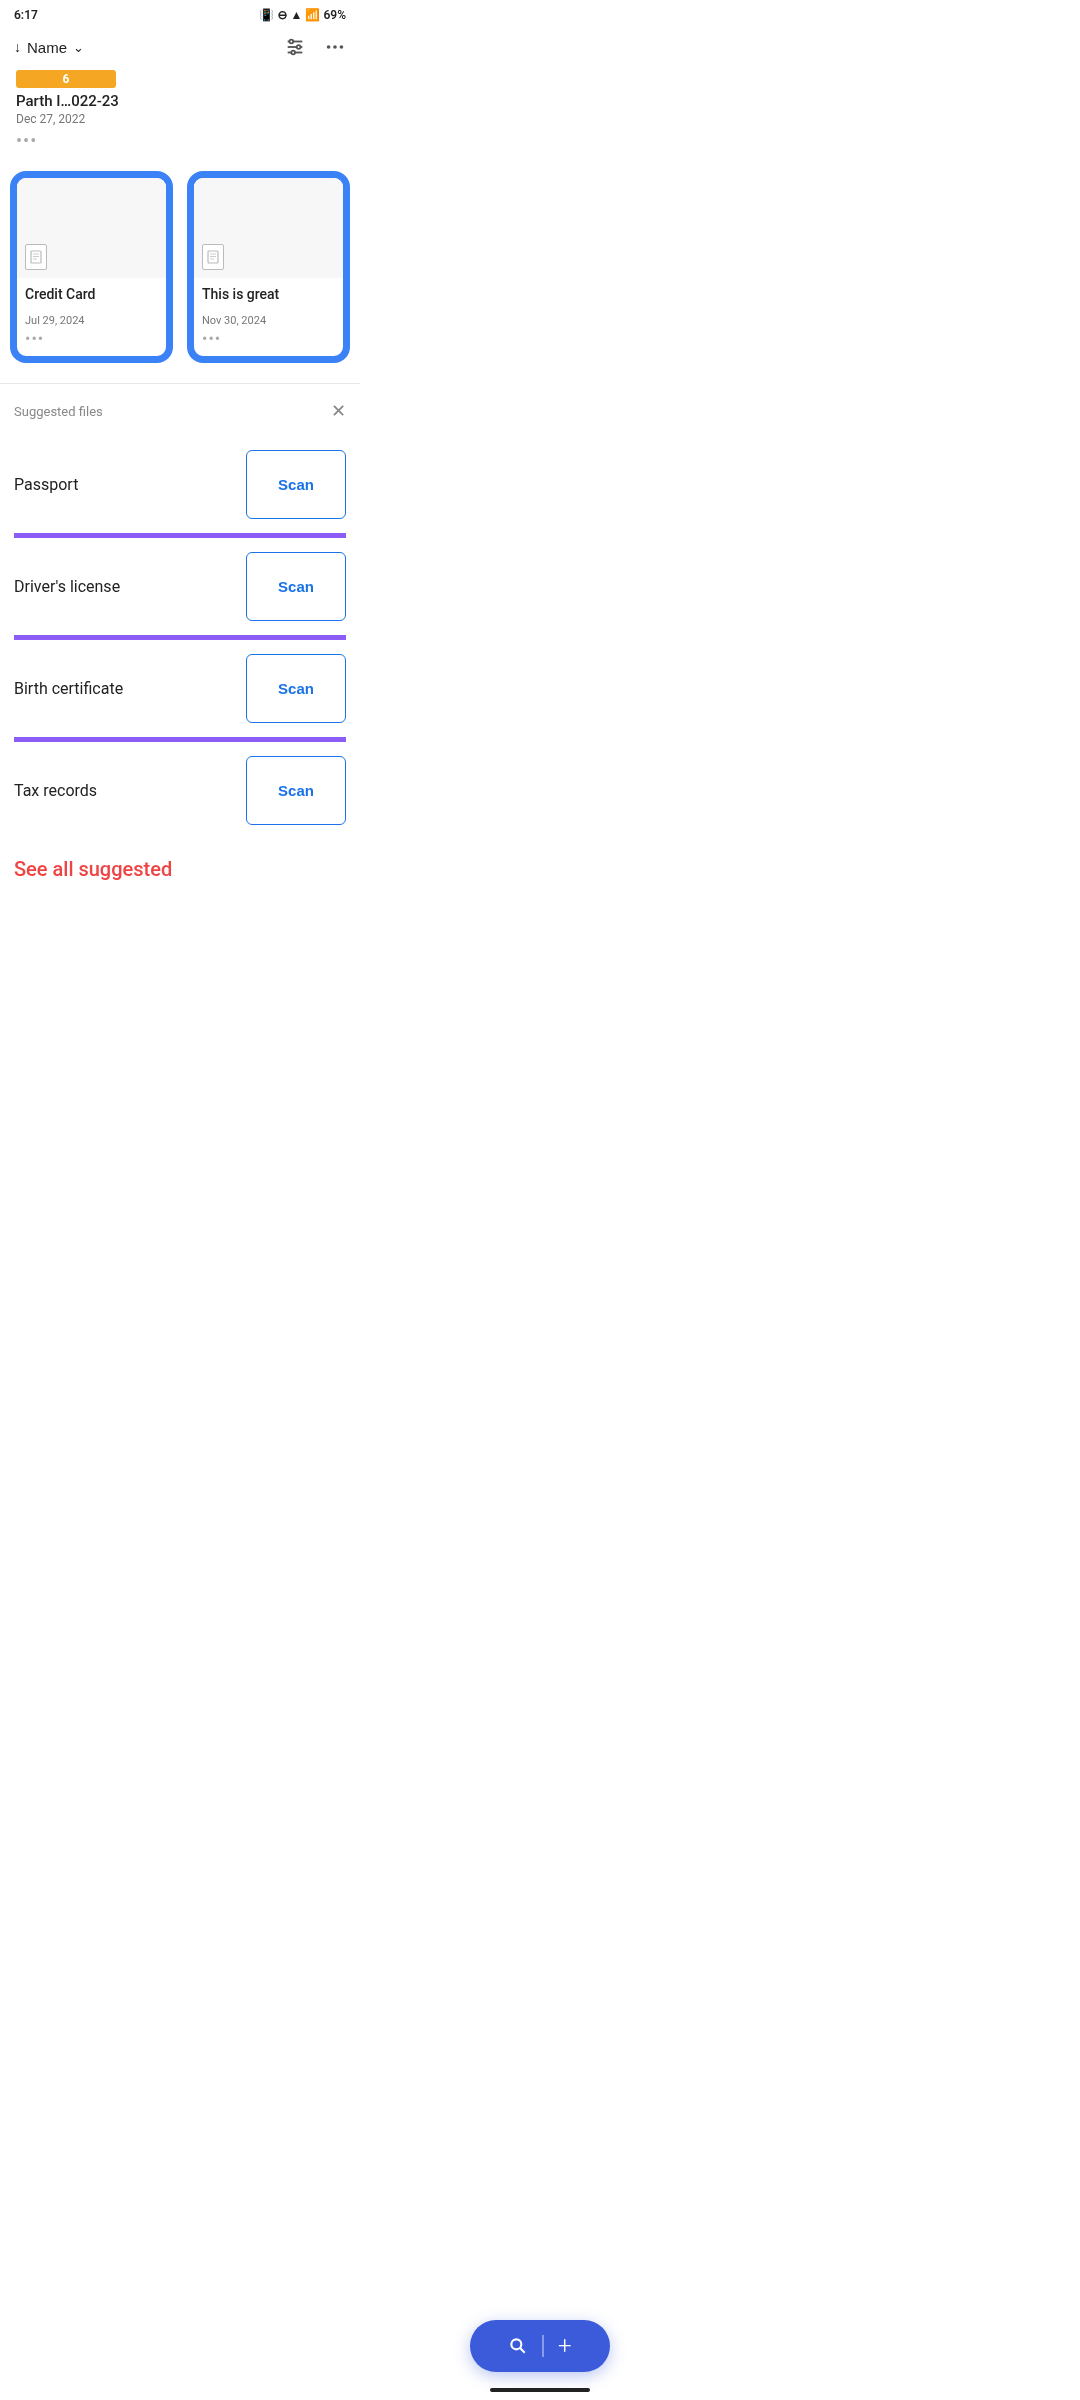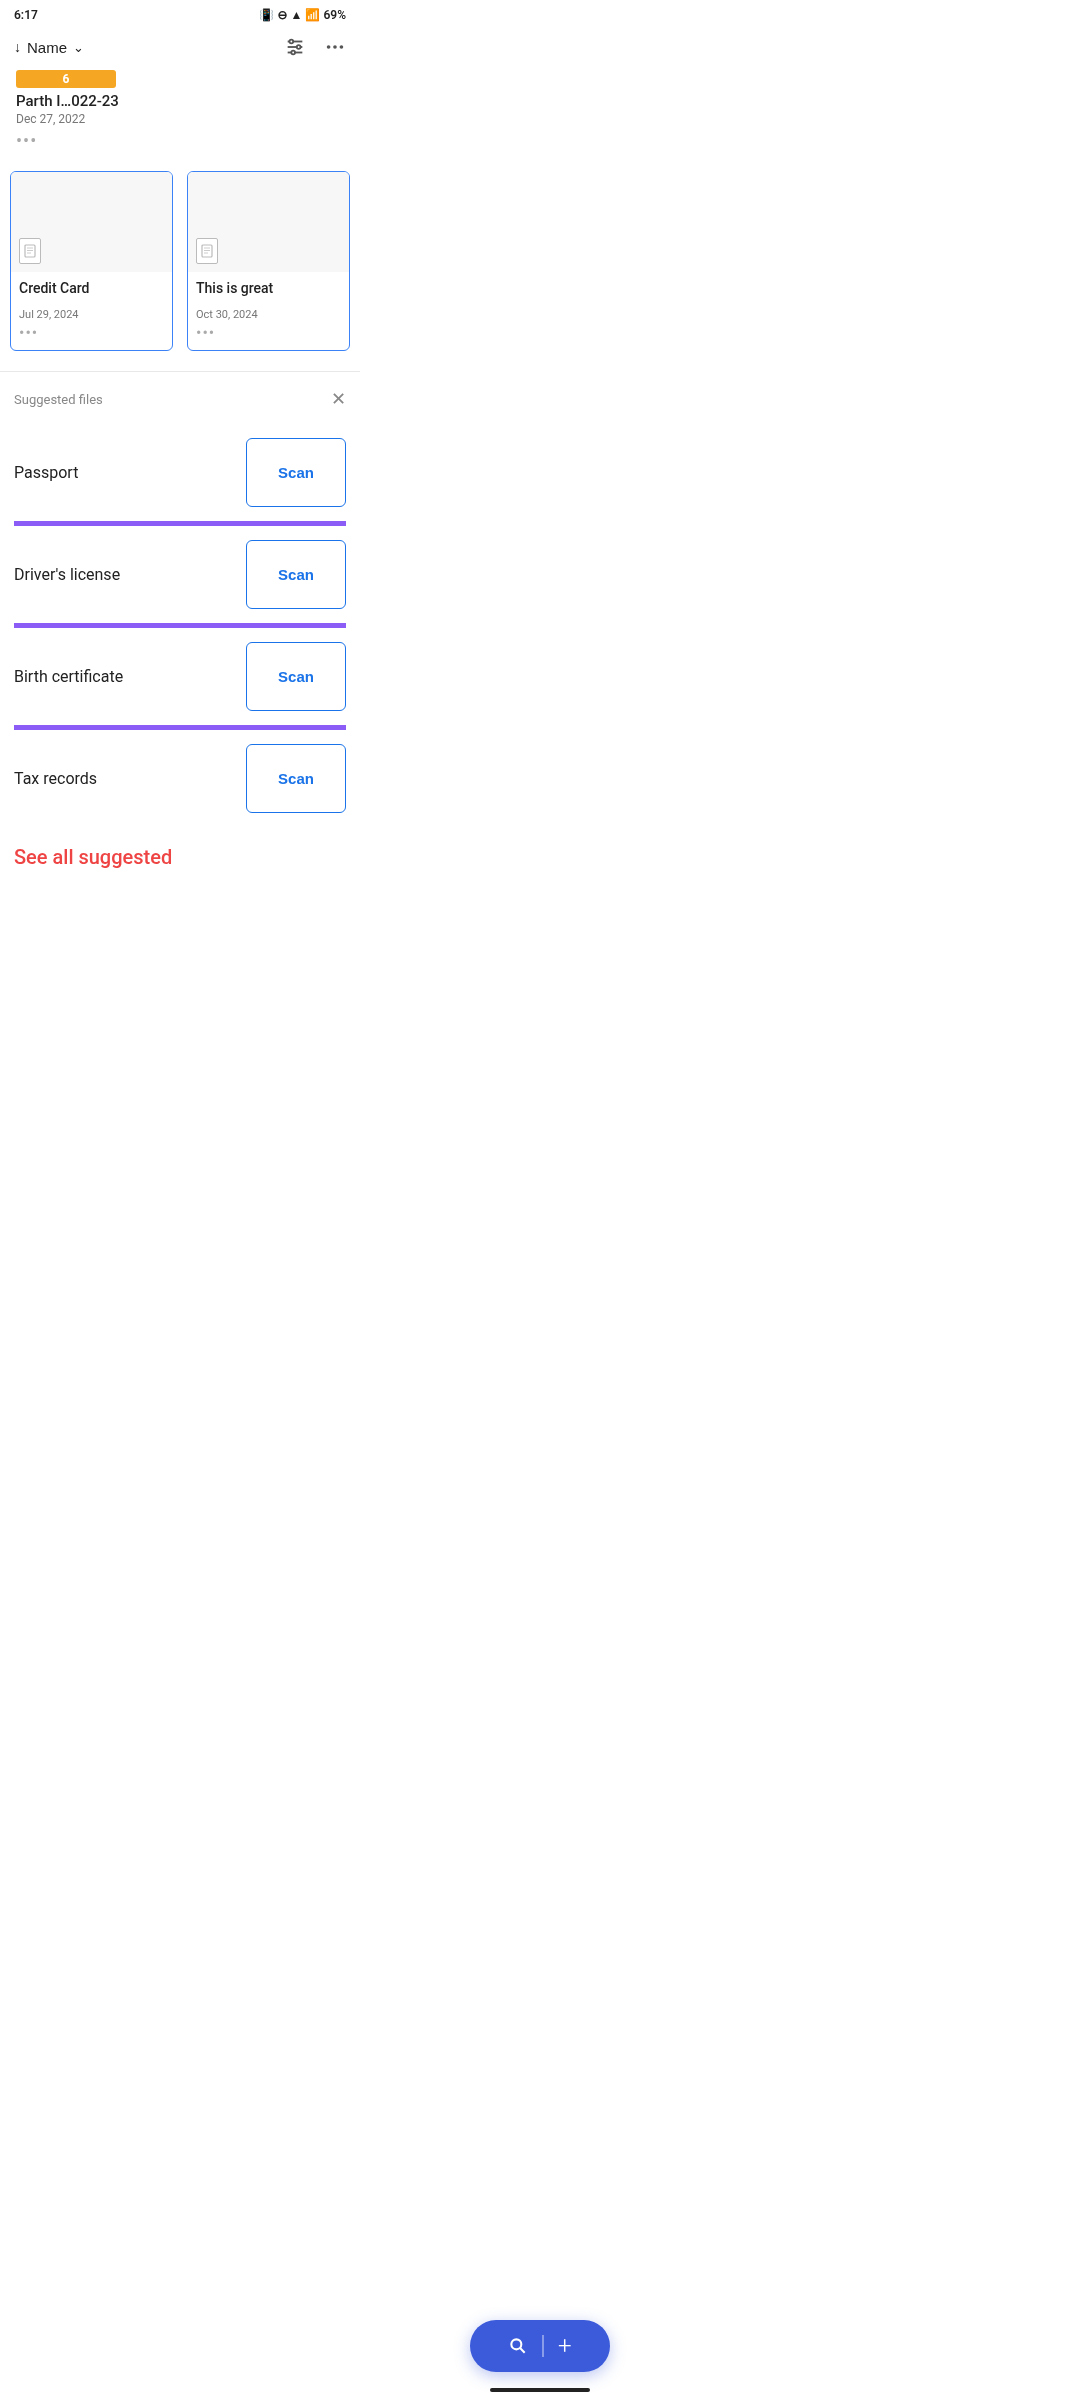--- a/index.html
+++ b/index.html
@@ -104,22 +104,22 @@
     }
 
     
     .file-row {
       display: flex;
       gap: 14px;
       margin-bottom: 6px;
     }
     .file-card {
       flex: 1;
-      border: 1px solid #3b82f6;
-      border-radius: 6px;
+      border: 7px solid #3b82f6;
+      border-radius: 16px;
       overflow: hidden;
       background: #fff;
     }
     .file-card-thumb {
       height: 100px;
       background: #f7f7f7;
       display: flex;
       align-items: flex-end;
       padding: 8px;
     }
@@ -351,21 +351,21 @@
           <svg width="12" height="14" viewBox="0 0 12 14">
               <rect x="1" y="1" width="10" height="12" rx="1" fill="none" stroke="#bbb" stroke-width="1.2"></rect>
               <line x1="3" y1="4" x2="9" y2="4" stroke="#ccc" stroke-width="1"></line>
               <line x1="3" y1="6.5" x2="9" y2="6.5" stroke="#ccc" stroke-width="1"></line>
               <line x1="3" y1="9" x2="7" y2="9" stroke="#ccc" stroke-width="1"></line>
             </svg>
         </div>
       </div>
       <div class="file-card-info">
         <div class="file-card-title">This is great</div>
-        <div class="file-card-date">Oct 30, 2024</div>
+        <div class="file-card-date">Nov 30, 2024</div>
         <div class="file-card-dots">•••</div>
       </div>
     </div>
   </div>
 </div>
 
 <div class="divider"></div>
 
 <div class="suggested-section">
   <div class="suggested-header">

